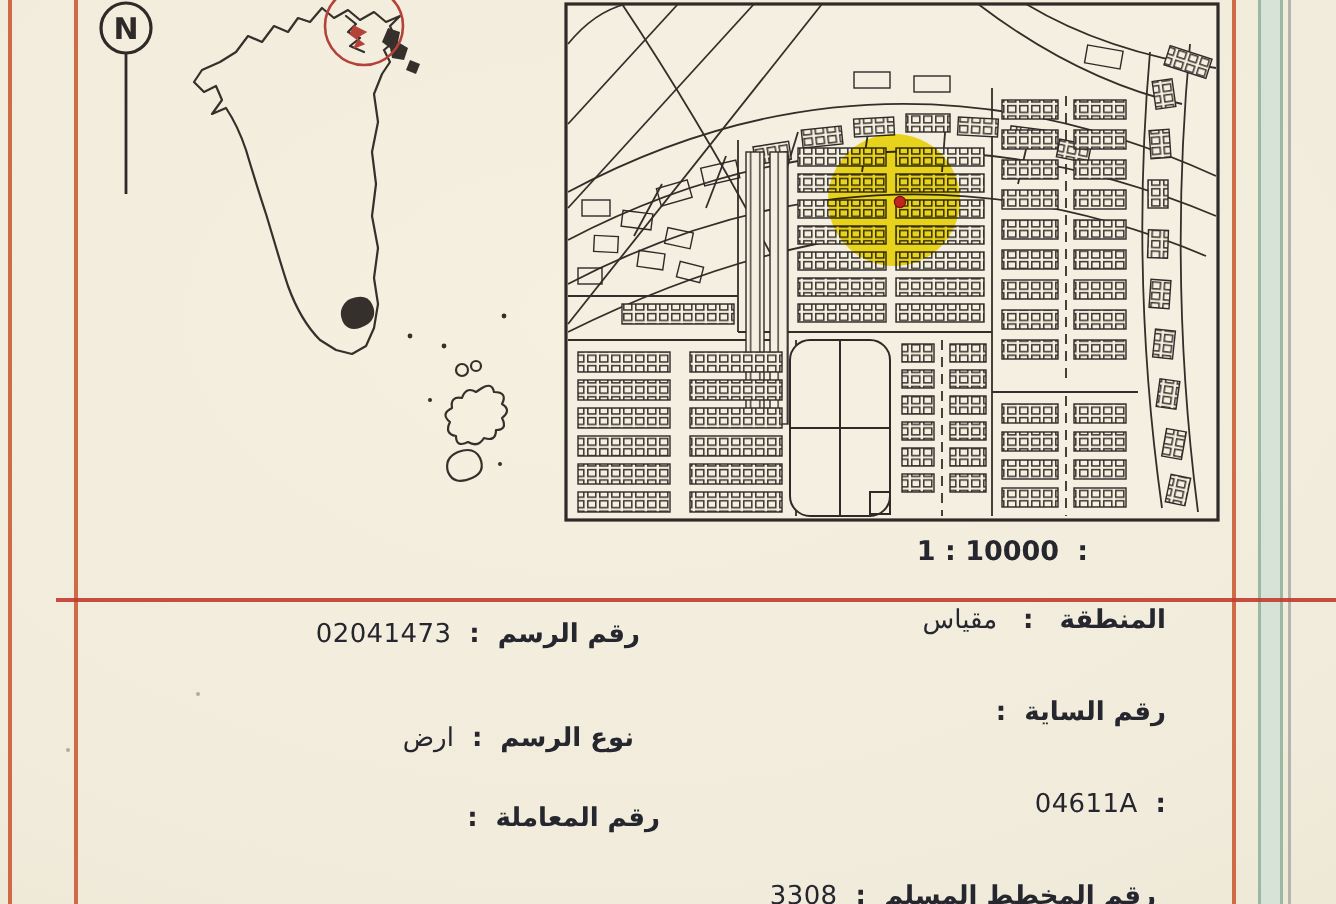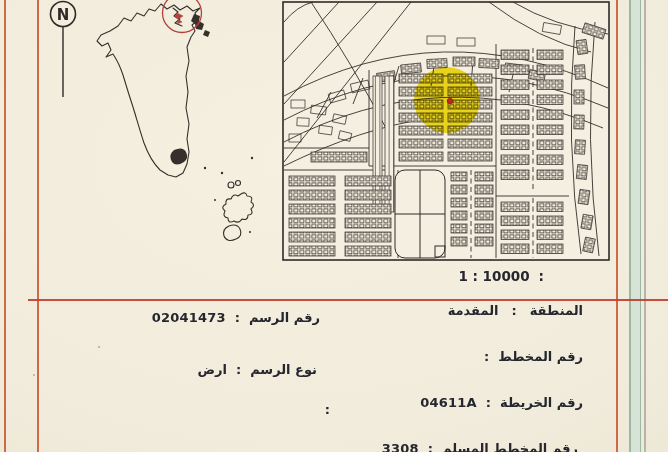--- a/index.html
+++ b/index.html
@@ -21,21 +21,21 @@
   .separator{position:absolute;left:28px;top:299px;width:640px;height:2px;
     background:var(--separator-red,#c23b2c);opacity:.9;}
   .compass{position:absolute;left:46px;top:0;}
   .bahrain{position:absolute;left:95px;top:0;}
   .cadmap{position:absolute;left:281px;top:0;}
   .scaleline{position:absolute;top:268px;right:124px;display:flex;direction:rtl;
     align-items:baseline;gap:9px;font-size:13.5px;font-weight:700;white-space:nowrap;}
   .field{position:absolute;display:flex;direction:rtl;align-items:baseline;gap:9px;
     font-size:13px;font-weight:700;white-space:nowrap;}
   .field.gapwide{gap:13px;}
-  .fvalue{font-weight:700;letter-spacing:.2px;}
+  .fvalue{font-weight:400;letter-spacing:.2px;}
   .num{direction:ltr;unicode-bidi:embed;}
   .fcolon{font-weight:700;}
   .speck{position:absolute;background:#7d7464;opacity:.55;border-radius:50%;}
 </style>
 </head>
 <body>
 
 <div class="page">
 
   <div class="vline l1"></div>
@@ -233,47 +233,47 @@
   <div class="scaleline">
     <span class="fcolon">:</span>
     <span class="num">1 : 10000</span>
   </div>
 
   <div class="separator"></div>
 
   <div class="field gapwide" style="top:303px;right:85px">
     <span>المنطقة</span>
     <span class="fcolon">:</span>
-    <span class="fvalue">المقدمة</span>
+    <span class="fvalue">مقياس</span>
   </div>
   <div class="field" style="top:349px;right:85px">
-    <span>رقم المخطط</span>
+    <span>رقم الساية</span>
     <span class="fcolon">:</span>
   </div>
   <div class="field" style="top:395px;right:85px">
-    <span>رقم الخريطة</span>
     <span class="fcolon">:</span>
     <span class="fvalue num">04611A</span>
   </div>
   <div class="field" style="top:441px;right:90px">
     <span>رقم المخطط المسلم</span>
     <span class="fcolon">:</span>
     <span class="fvalue num">3308</span>
   </div>
 
   <div class="field" style="top:310px;right:348px">
     <span>رقم الرسم</span>
     <span class="fcolon">:</span>
     <span class="fvalue num">02041473</span>
   </div>
   <div class="field" style="top:362px;right:351px">
     <span>نوع الرسم</span>
     <span class="fcolon">:</span>
     <span class="fvalue">ارض</span>
   </div>
   <div class="field" style="top:402px;right:338px">
+    <span>رقم المعاملة</span>
     <span class="fcolon">:</span>
   </div>
 
   <div class="speck" style="left:33px;top:374px;width:2px;height:2px"></div>
   <div class="speck" style="left:98px;top:346px;width:2px;height:2px"></div>
 
 </div>
 
 </body></html>

